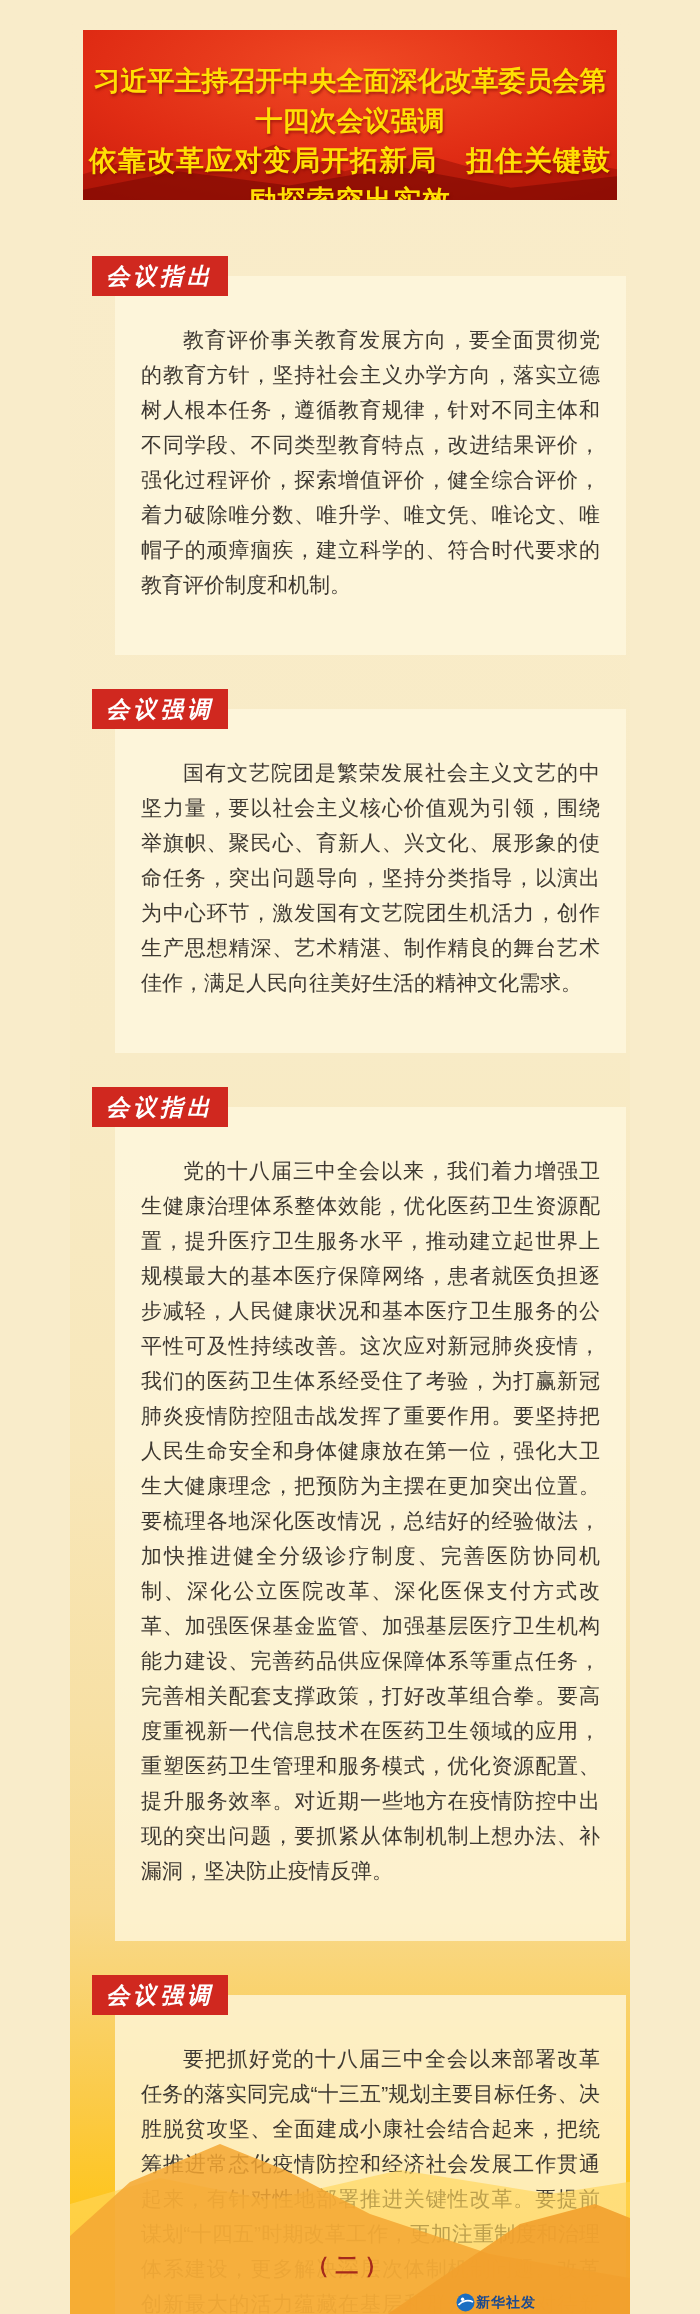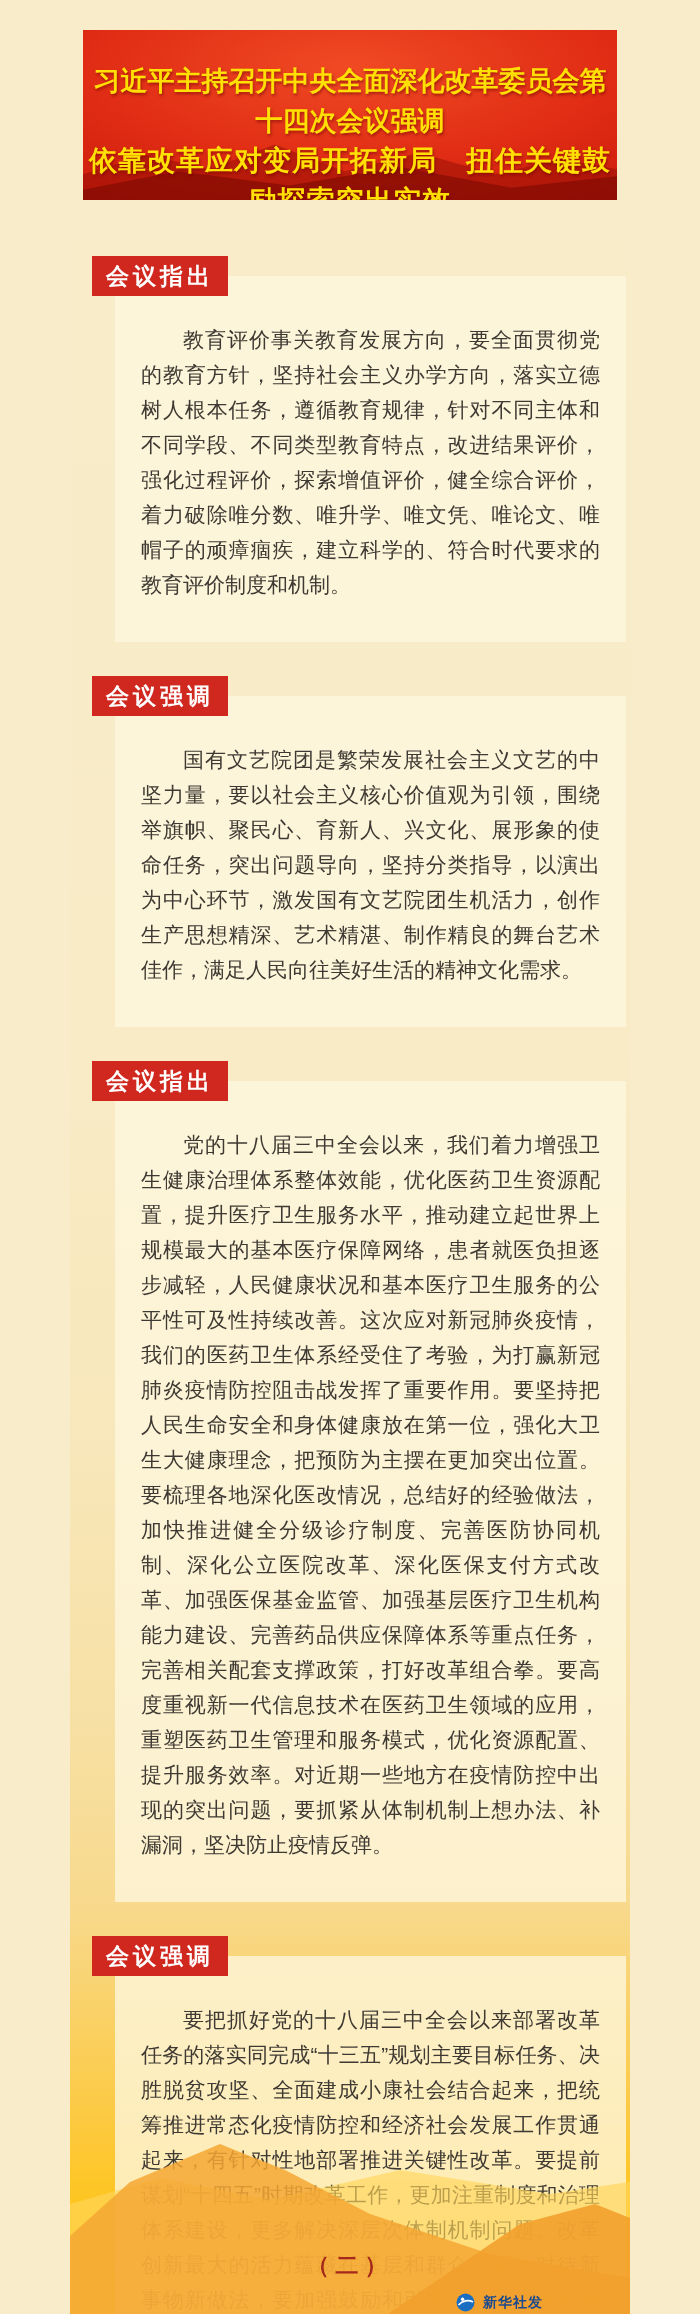--- a/index.html
+++ b/index.html
@@ -52,45 +52,46 @@
   .badge{
     position:absolute;top:-20px;left:-23px;z-index:3;
     height:40px;line-height:40px;
     padding:0 14px;
     background:#d0281f;
     color:#ffffff;
     font-size:23px;
     font-weight:bold;
     letter-spacing:4px;
     text-align:center;
+    font-style:italic;
   }
   .box{
     background:rgba(254,247,223,0.78);
-    padding:46px 26px 40px 26px;
+    padding:46px 26px 53px 26px;
     font-size:21px;
     line-height:35px;
     color:#3e3932;
     text-align:justify;
     text-indent:2em;
   }
   
   .footer-mountains{position:absolute;left:0;bottom:0;width:700px;height:240px;display:block;z-index:1;}
   .page-number{
     position:absolute;z-index:2;
     left:0;right:0;top:2238px;
     text-align:center;
     color:#a5291b;
     font-size:23px;
     font-weight:600;
     letter-spacing:6px;
   }
   .credit{
     position:absolute;z-index:2;
     left:386px;top:2281px;
-    display:flex;align-items:center;gap:8px;
+    display:flex;align-items:center;gap:1px;
   }
   .credit .globe{width:19px;height:19px;display:block;}
   .credit .credit-text{
     font-size:14px;
     font-weight:bold;
     color:#1c4a8f;
     letter-spacing:1px;
   }
 </style>
 </head>

